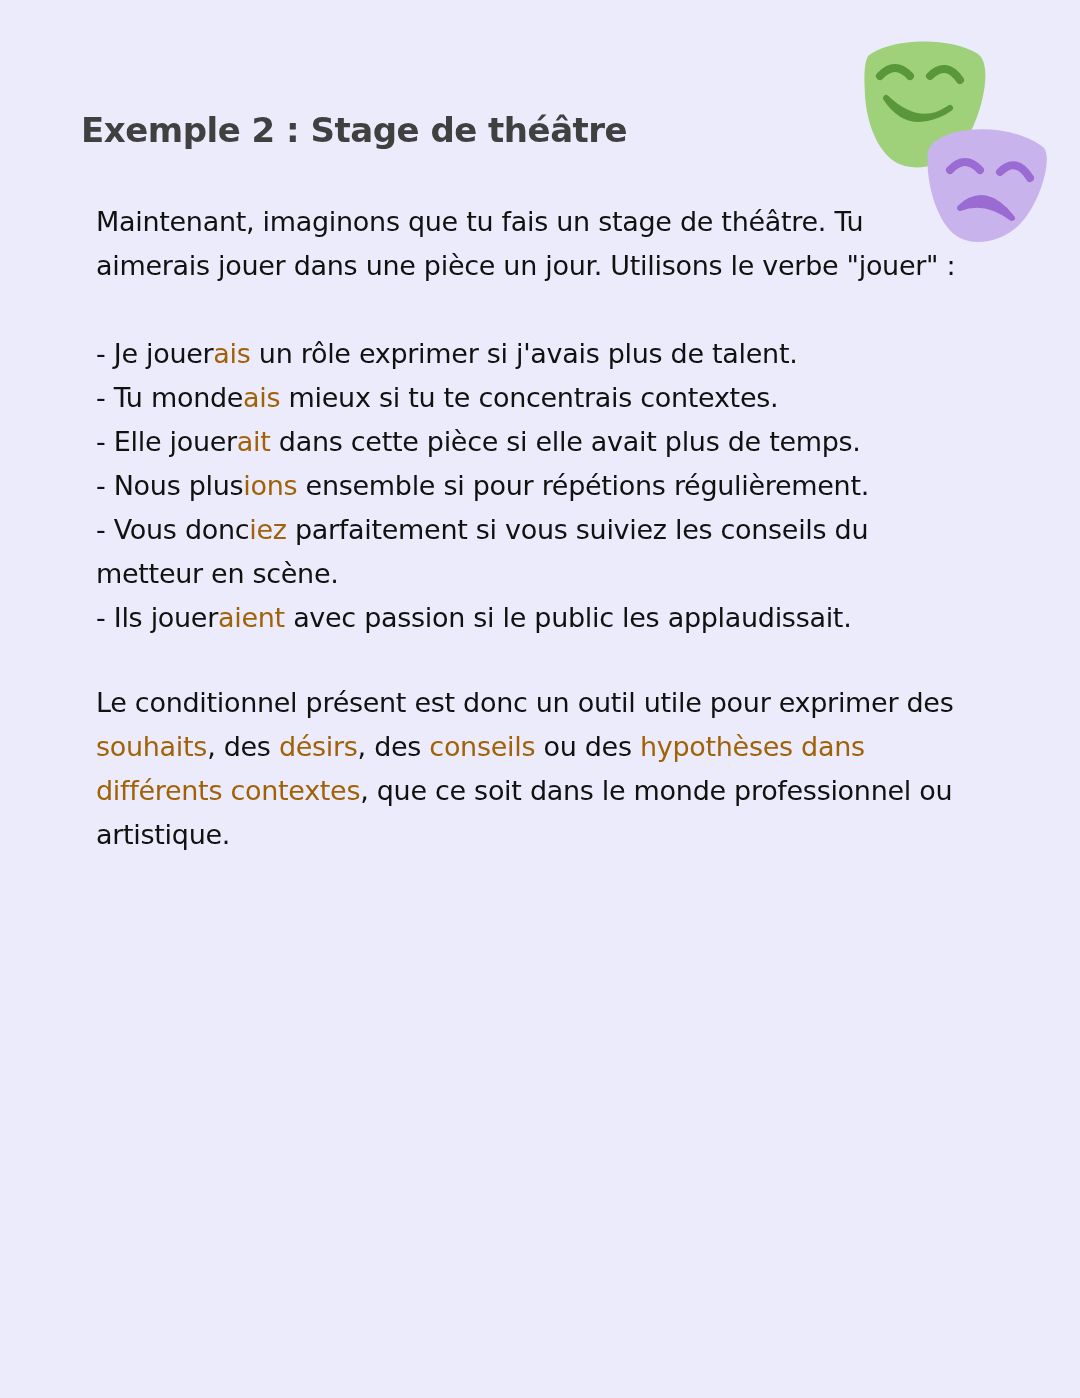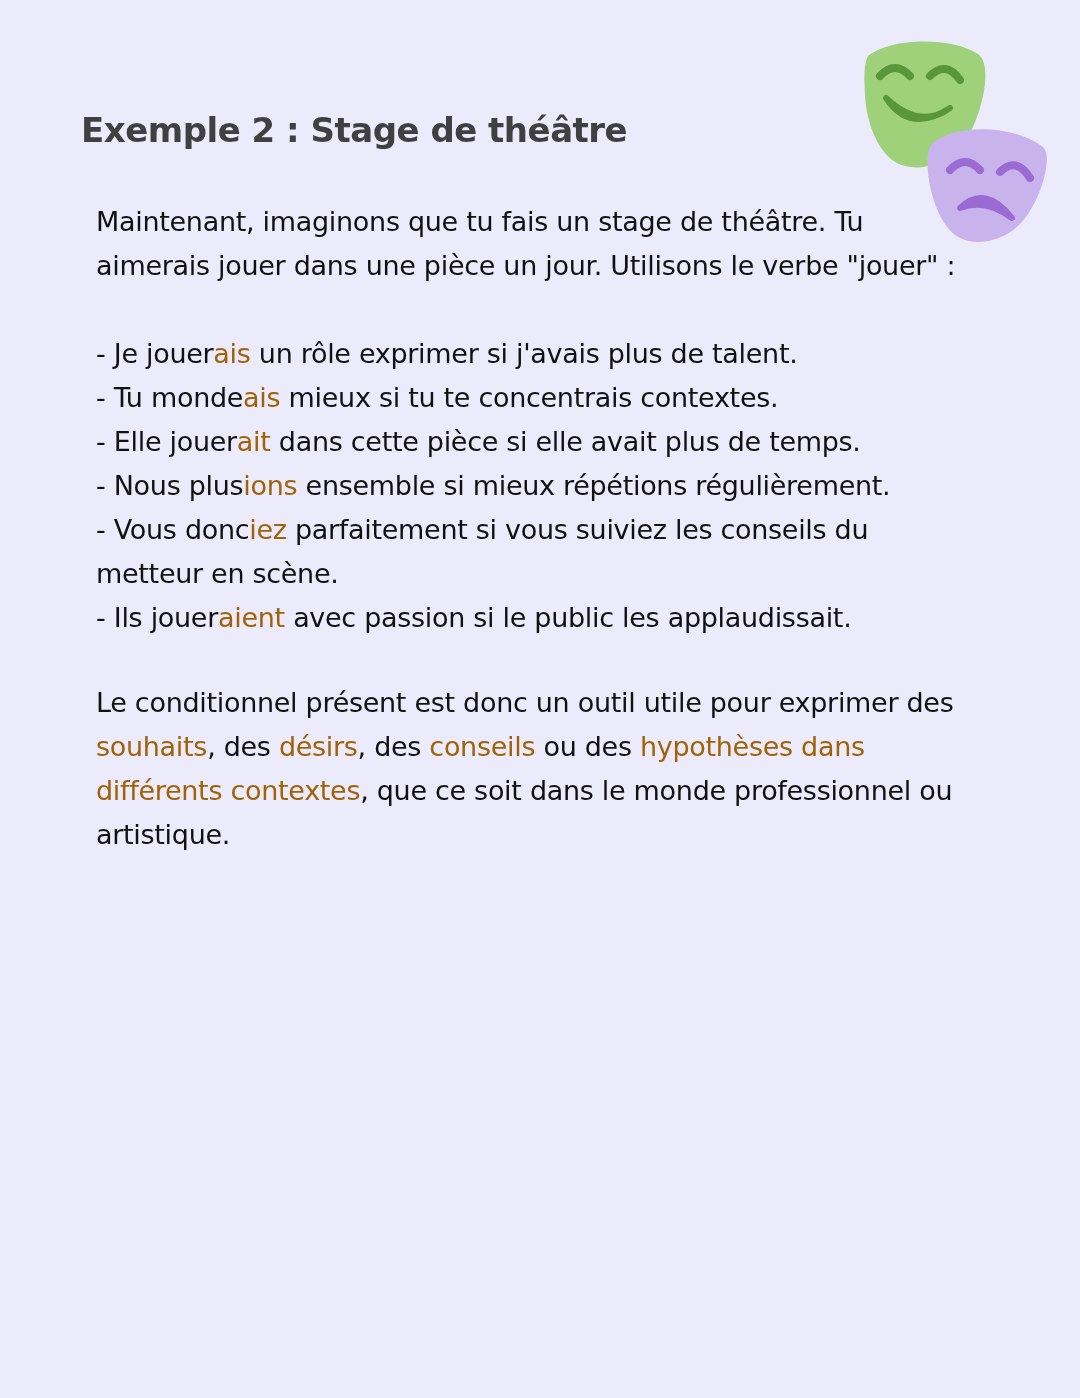--- a/index.html
+++ b/index.html
@@ -57,18 +57,18 @@
 
 <p class="para p1">
   <span>Maintenant, imaginons que tu fais un stage de théâtre. Tu</span><br>
   <span>aimerais jouer dans une pièce un jour. Utilisons le verbe "jouer" :</span>
 </p>
 
 <ul class="para list">
   <li><span>- Je jouer</span><span class="hl">ais</span><span> un rôle exprimer si j'avais plus de talent.</span></li>
   <li><span>- Tu monde</span><span class="hl">ais</span><span> mieux si tu te concentrais contextes.</span></li>
   <li><span>- Elle jouer</span><span class="hl">ait</span><span> dans cette pièce si elle avait plus de temps.</span></li>
-  <li><span>- Nous plus</span><span class="hl">ions</span><span> ensemble si mieux répétions régulièrement.</span></li>
+  <li><span>- Nous plus</span><span class="hl">ions</span><span> ensemble si pour répétions régulièrement.</span></li>
   <li style="width:800px"><span>- Vous donc</span><span class="hl">iez</span><span> parfaitement si vous suiviez les conseils du metteur en scène.</span></li>
   <li><span>- Ils jouer</span><span class="hl">aient</span><span> avec passion si le public les applaudissait.</span></li>
 </ul>
 
 <p class="para p2" style="width:880px"><span>Le conditionnel présent est donc un outil utile pour exprimer des </span><span class="hl">souhaits</span><span>, des </span><span class="hl">désirs</span><span>, des </span><span class="hl">conseils</span><span> ou des </span><span class="hl">hypothèses dans différents contextes</span><span>, que ce soit dans le monde professionnel ou artistique.</span></p>
 
 </body></html>

